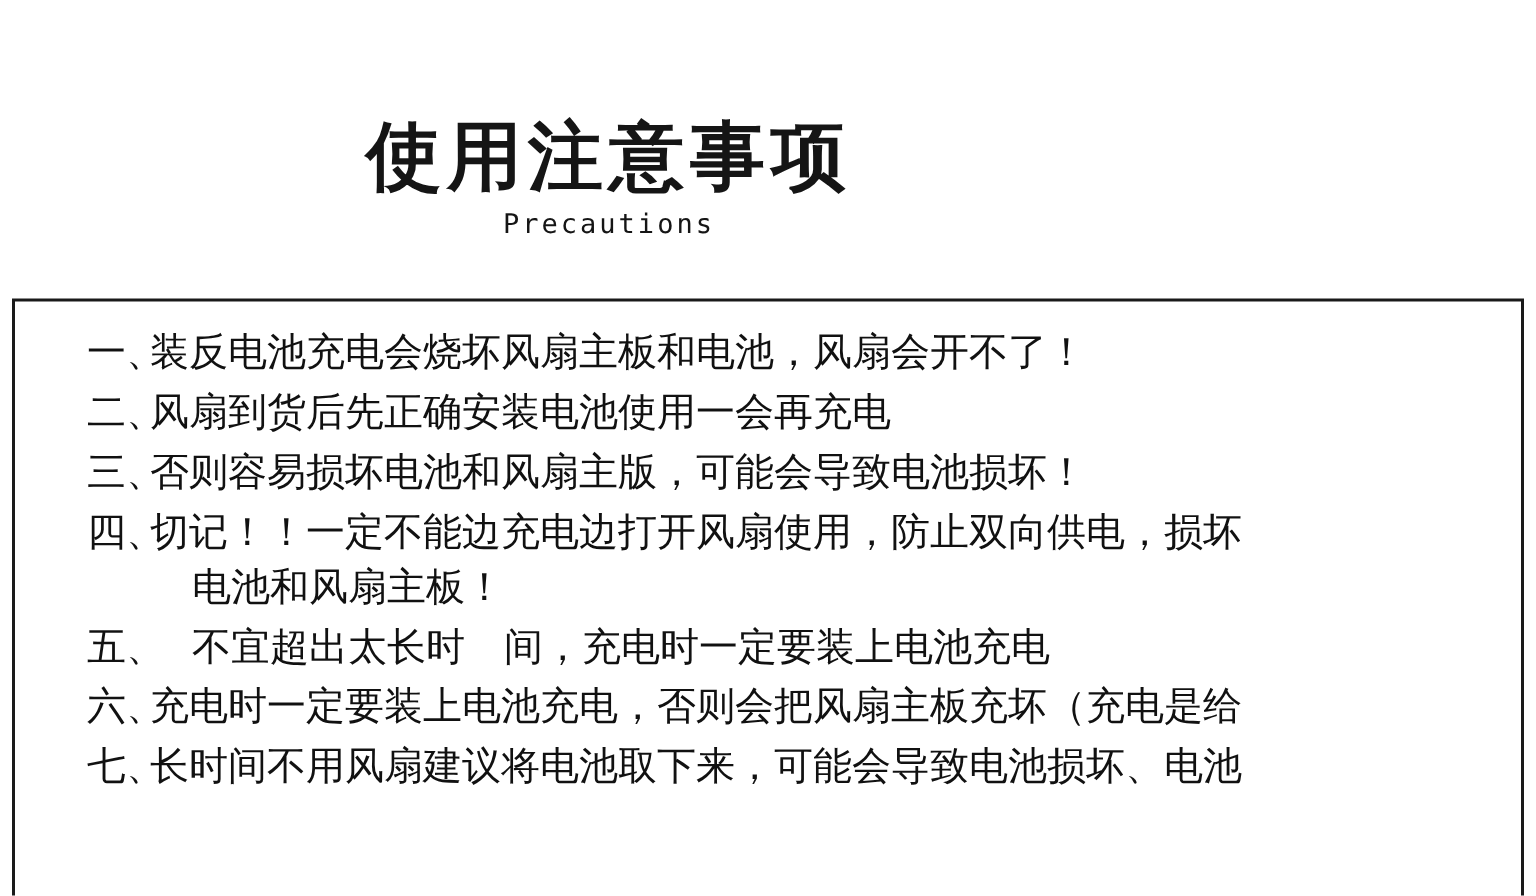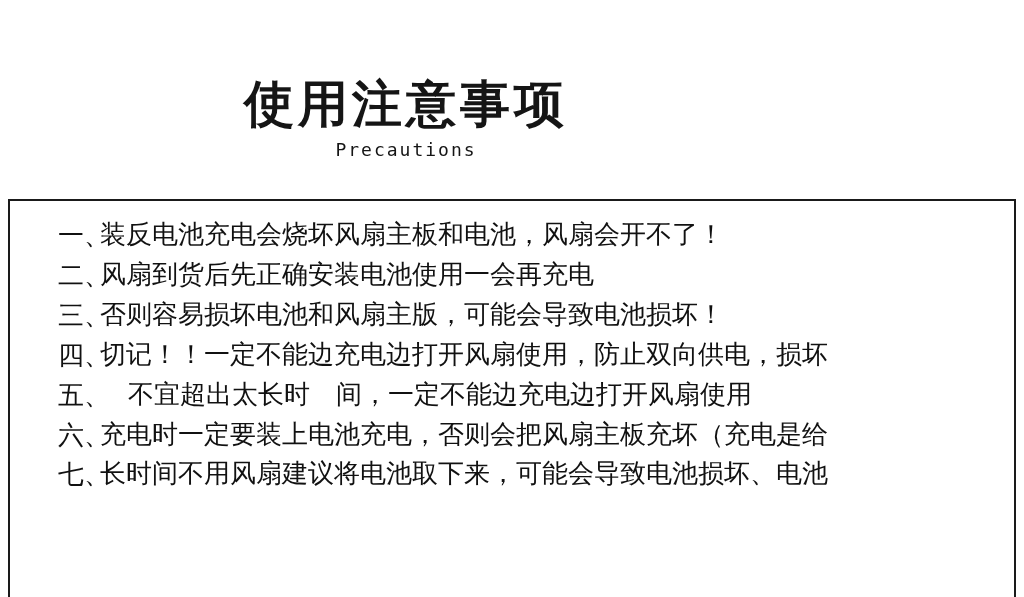--- a/index.html
+++ b/index.html
@@ -108,27 +108,28 @@
       <span class="marker">三、</span>
       <span class="text">
         <span class="line">否则容易损坏电池和风扇主版，可能会导致电池损坏！</span>
       </span>
     </div>
 
     <div class="item">
       <span class="marker">四、</span>
       <span class="text">
         <span class="line">切记！！一定不能边充电边打开风扇使用，防止双向供电，损坏</span>
+        <span class="line indent">电池和风扇主板！</span>
       </span>
     </div>
 
     <div class="item">
       <span class="marker">五、</span>
       <span class="text">
-        <span class="line indent">不宜超出太长时　间，一定不能边充电边打开风扇使用</span>
+        <span class="line indent">不宜超出太长时　间，充电时一定要装上电池充电</span>
       </span>
     </div>
 
     <div class="item">
       <span class="marker">六、</span>
       <span class="text">
         <span class="line">充电时一定要装上电池充电，否则会把风扇主板充坏（充电是给</span>
       </span>
     </div>
 

